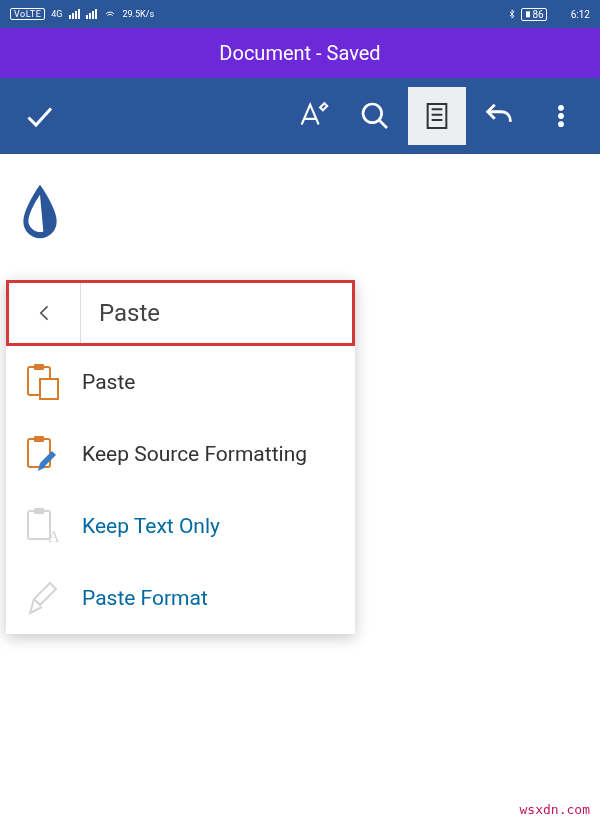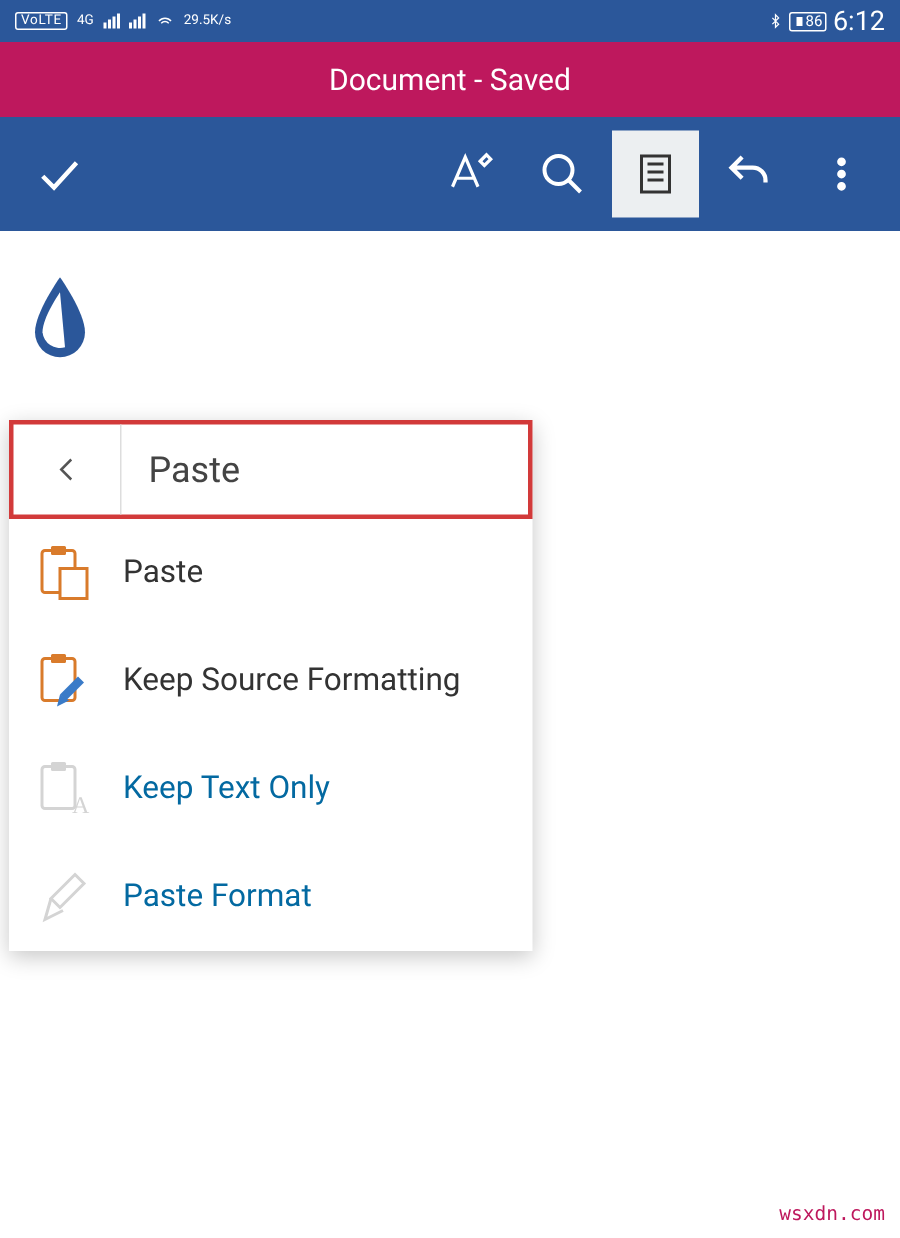--- a/index.html
+++ b/index.html
@@ -34,21 +34,21 @@
     .signal-bars span { width: 2px; background: #fff; }
     .signal-bars span:nth-child(1){height:4px}
     .signal-bars span:nth-child(2){height:6px}
     .signal-bars span:nth-child(3){height:8px}
     .signal-bars span:nth-child(4){height:10px}
     .net-speed { display:inline-flex; flex-direction:row; line-height:1; font-size:9px; }
     .battery-box { border:1px solid #fff; border-radius:2px; padding:0 2px; font-size:10px; display:inline-flex; align-items:center; position:relative; }
 
     .title-bar {
       height: 50px;
-      background: #be185d;
+      background: #6d28d9;
       color: #fff;
       display: flex;
       align-items: center;
       justify-content: center;
       font-size: 20px;
     }
 
     .toolbar {
       height: 76px;
       background: #2b579a;
@@ -166,21 +166,21 @@
   <div class="status-right">
     <svg width="10" height="14" viewBox="0 0 24 24" fill="none" stroke="#fff" stroke-width="2">
         <path d="M7 7l10 10-5 5V2l5 5L7 17"></path>
       </svg>
     <span class="battery-box">
       <svg width="8" height="10" viewBox="0 0 24 24" fill="#fff">
           <rect x="6" y="4" width="12" height="18"></rect>
         </svg>
       <span>86</span>
     </span>
-    <span style="font-size:18px;margin-left:0;">6:12</span>
+    <span style="font-size:10px;margin-left:20px;">6:12</span>
   </div>
 </div>
 
 <div class="title-bar">
   <span>Document - Saved</span>
 </div>
 
 <div class="toolbar">
   <div class="toolbar-left">
     <div class="toolbar-btn">

